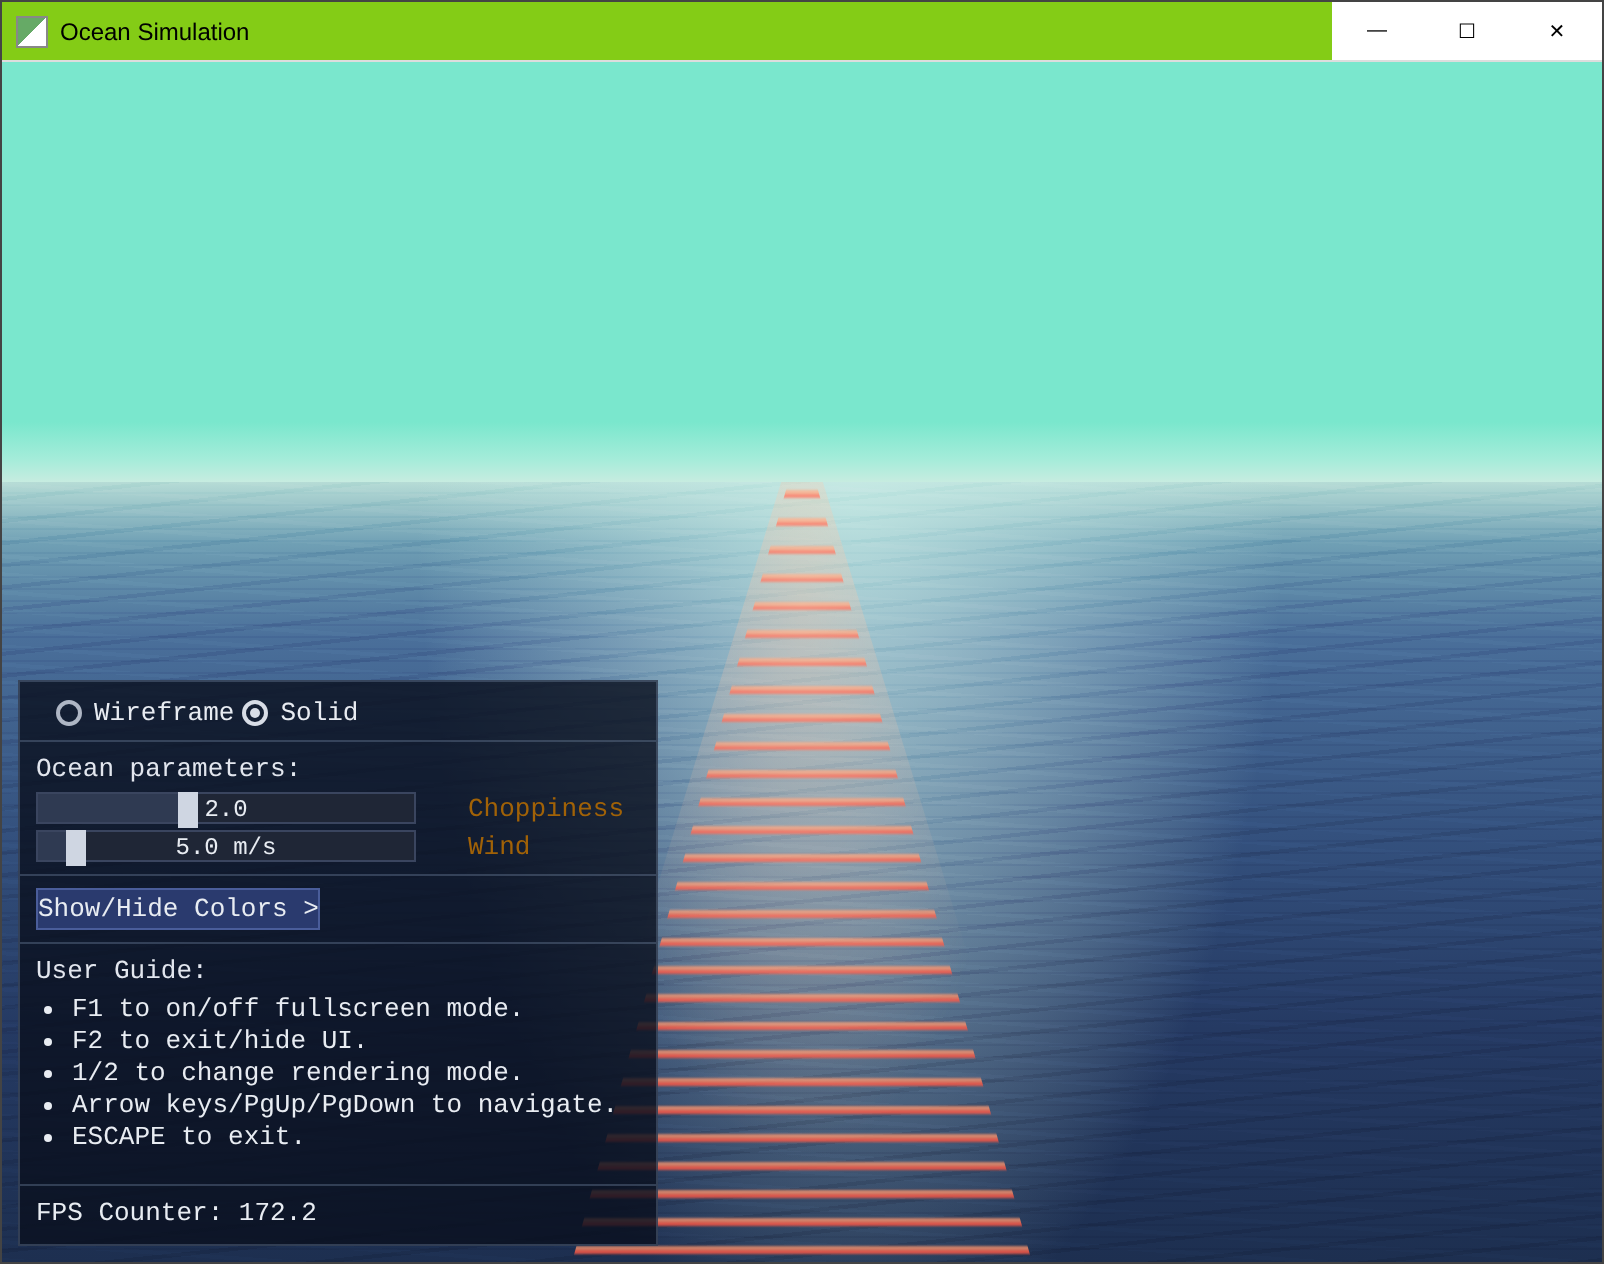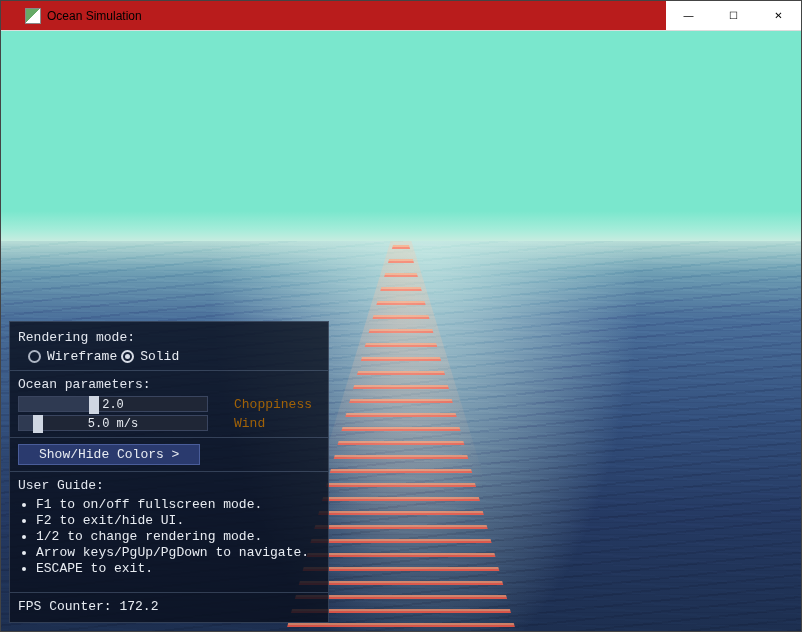--- a/index.html
+++ b/index.html
@@ -1,18 +1,18 @@
 <!DOCTYPE html>
 <html><head>
 <meta charset="utf-8">
 <style>
   * { box-sizing: border-box; }
   html, body { margin: 0; padding: 0; width: 802px; height: 632px; overflow: hidden; font-family: "Segoe UI", Arial, sans-serif; }
   .window { width: 802px; height: 632px; border: 1px solid #444; background: #fff; display: flex; flex-direction: column; }
-  .titlebar { height: 30px; display: flex; align-items: center; justify-content: space-between; background: #b91c1c; border-bottom: 1px solid #ddd; padding-left: 24px; }
+  .titlebar { height: 30px; display: flex; align-items: center; justify-content: space-between; background: #84cc16; border-bottom: 1px solid #ddd; padding-left: 7px; }
   .titlebar-left { display: flex; align-items: center; gap: 6px; }
   .app-icon { width: 16px; height: 16px; display: inline-block; background: linear-gradient(135deg,#6a6 0%,#6a6 50%,#fff 50%,#fff 100%); border:1px solid #888;}
   .title-text { font-size: 12px; color: #000; }
   .window-controls { display: flex; height: 100%; }
   .win-btn { width: 45px; height: 100%; display: flex; align-items: center; justify-content: center; font-family: "Segoe UI Symbol", sans-serif; font-size: 10px; color:#000; background:#fff; }
   .client { position: relative; flex: 1; overflow: hidden; }
   .sky { position:absolute; inset:0; background: linear-gradient(to bottom, #7ae7cd 0%, #7ae7cd 30%, #a3ecd9 33%, #c7ece0 35%); }
   .ocean {
     position:absolute; left:0; right:0; top:35%; bottom:0;
     background:
@@ -62,21 +62,21 @@
   .radio .dot { width:13px; height:13px; border-radius:50%; border:2px solid #aeb6c4; display:inline-block; position:relative; }
   .radio.selected .dot { border-color:#d8dde6; }
   .radio.selected .dot::after { content:""; position:absolute; inset:2px; border-radius:50%; background:#d8dde6; }
   .param-row { display:flex; align-items:center; gap:26px; margin:3px 0; }
   .slider { position:relative; width:190px; height:16px; background:#1f2636; border:1px solid #3a455f; }
   .slider .track-fill { position:absolute; top:0; bottom:0; left:0; background:#2f3a52; }
   .slider .thumb { position:absolute; top:-1px; width:10px; height:18px; background:#cfd6e2; }
   .slider .val { position:absolute; left:0; right:0; top:0; bottom:0; text-align:center; line-height:16px; color:#e8ecf2; font-size:12px; }
   .param-label { color:#a16207; }
   .hr { height:1px; background:rgba(120,140,170,0.35); margin:6px -8px; }
-  .btn { display:inline-block; background:#2a3a6e; border:1px solid #4a5d9a; color:#e8ecf2; padding:2px 20px; font-family:inherit; font-size:13px; }
+  .btn { display:inline-block; background:#2a3a6e; border:1px solid #4a5d9a; color:#e8ecf2; padding:2px 0; font-family:inherit; font-size:13px; }
   .guide ul { margin:4px 0 16px 4px; padding:0 0 0 14px; }
   .guide li { margin:1px 0; }
   .fps { margin-top:2px; }
 </style>
 </head>
 <body>
 
 <div class="window">
   <div class="titlebar">
     <div class="titlebar-left">
@@ -90,21 +90,20 @@
     </div>
   </div>
 
   <div class="client">
     <div class="sky"></div>
     <div class="ocean"></div>
     <div class="ripples"></div>
     <div class="glint"></div>
 
     <div class="panel">
-      <div class="sec-label">Rendering mode:</div>
       <div class="radio-row">
         <div class="radio">
           <span class="dot"></span>
           <span>Wireframe</span>
         </div>
         <div class="radio selected">
           <span class="dot"></span>
           <span>Solid</span>
         </div>
       </div>

